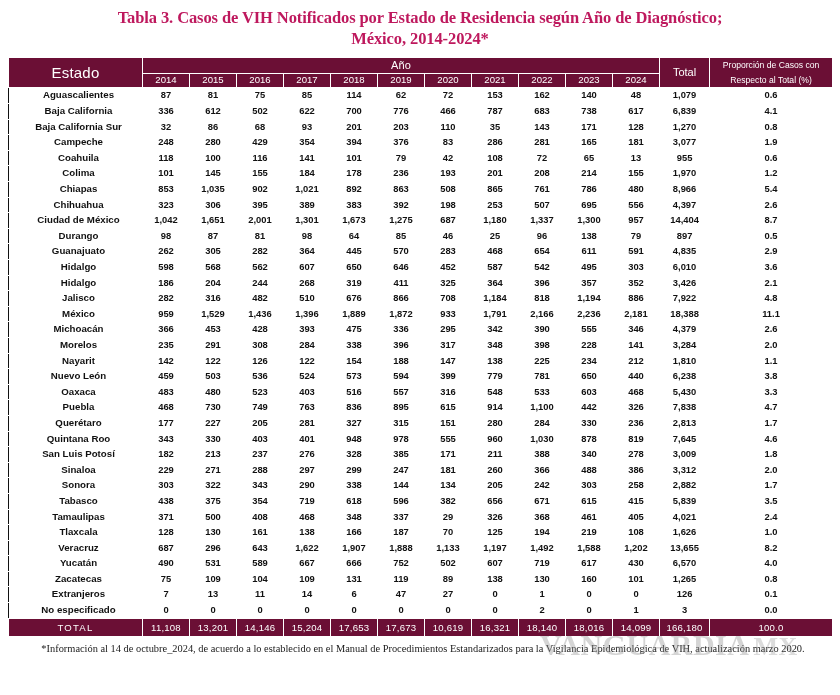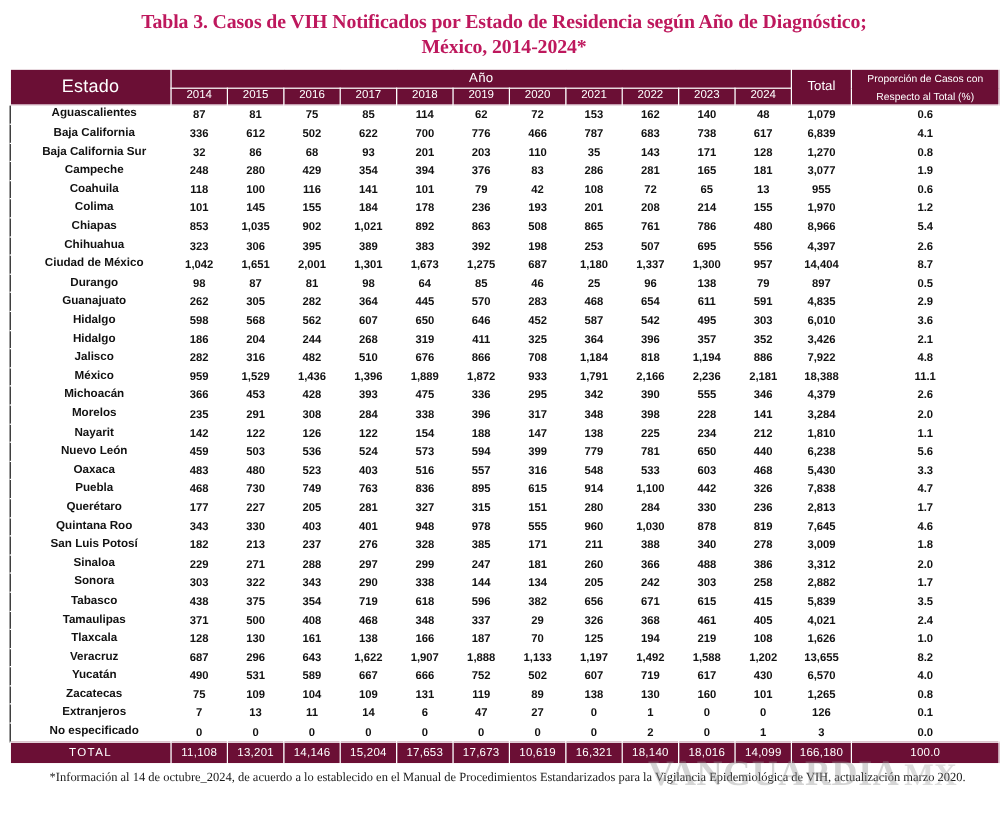--- a/index.html
+++ b/index.html
@@ -506,21 +506,21 @@
           <td>536</td>
           <td>524</td>
           <td>573</td>
           <td>594</td>
           <td>399</td>
           <td>779</td>
           <td>781</td>
           <td>650</td>
           <td>440</td>
           <td>6,238</td>
-          <td>5.6</td>
+          <td>3.8</td>
         </tr>
         <tr>
           <td class="state-name">Oaxaca</td>
           <td>483</td>
           <td>480</td>
           <td>523</td>
           <td>403</td>
           <td>516</td>
           <td>557</td>
           <td>316</td>

